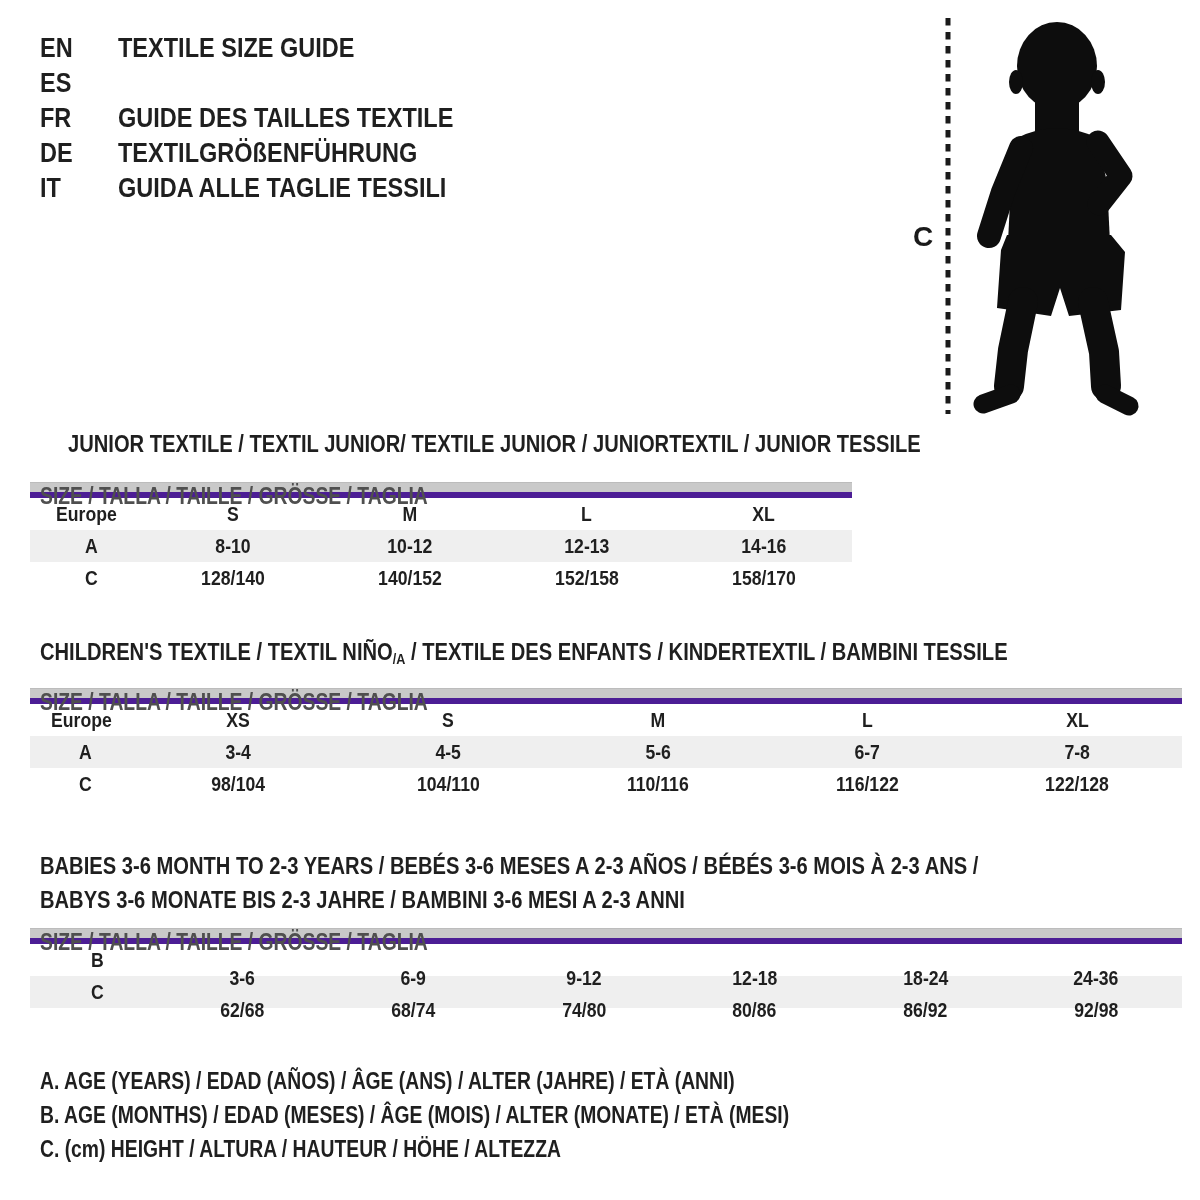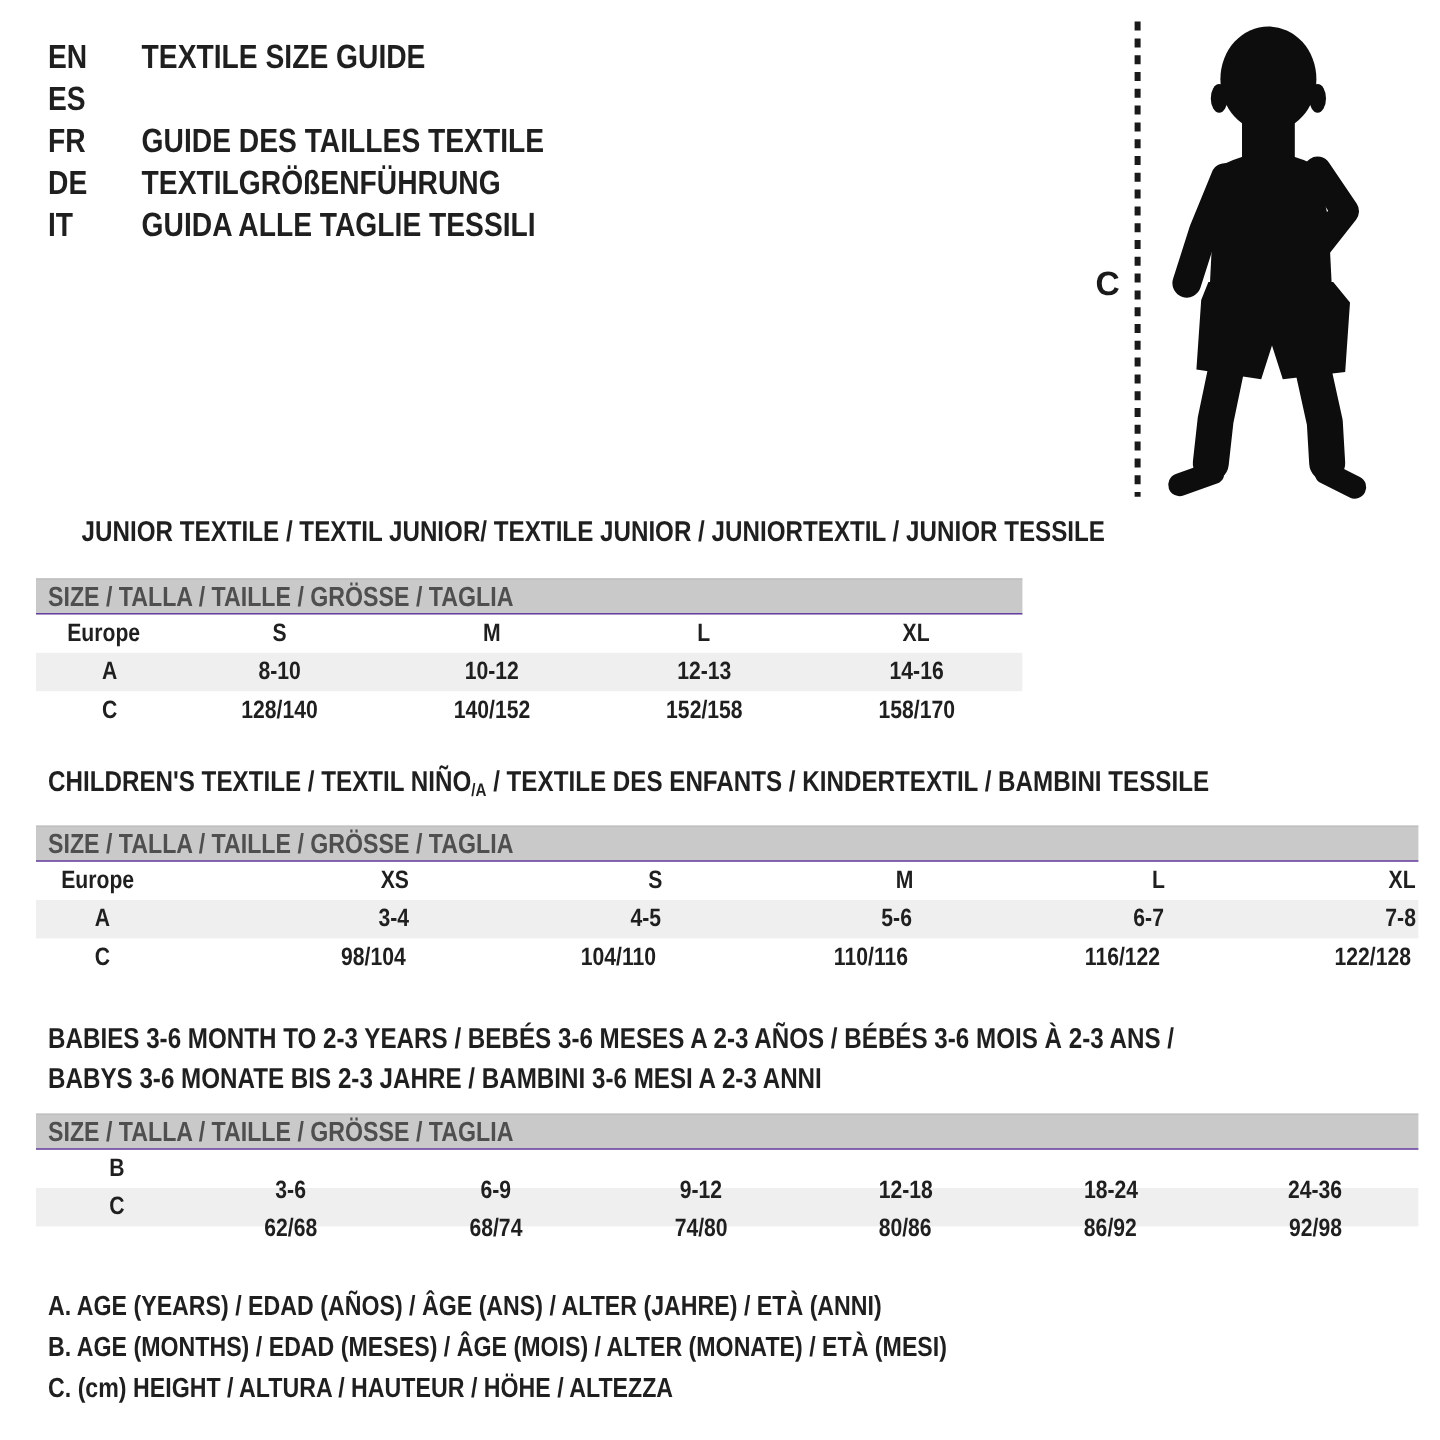--- a/index.html
+++ b/index.html
@@ -22,42 +22,42 @@
   #figure svg { display:block; }
   #figure text { font-family:"Liberation Sans", sans-serif; font-weight:700; font-size:28px; fill:#1a1a1a; }
 
   
   .sec-title { position:absolute; left:40px; font-size:24px; font-weight:700; line-height:28px; white-space:nowrap; }
   .sub { font-size:15px; vertical-align:-4px; }
 
   
   .tbl { position:absolute; left:30px; }
   .size-bar {
-    height:30px; background:#c9c9c9; color:#4f4f4f;
-    border-top:1px solid #bcbcbc; border-bottom:1px solid #4c1d95; box-sizing:border-box;
-    display:flex; align-items:center; padding-left:10px;
+    height:16px; background:#c9c9c9; color:#4f4f4f;
+    border-top:1px solid #bcbcbc; border-bottom:6px solid #4c1d95; box-sizing:border-box;
+    display:flex; align-items:flex-start; padding-left:10px;
     font-size:23px; font-weight:700;
   }
   .trow { display:flex; align-items:center; height:32px; font-size:21px; font-weight:600; }
   .trow.stripe { background:#efefef; }
   .cell-label { box-sizing:border-box; padding-left:10px; text-align:center; }
   .cell { text-align:center; }
   #junior-table  { width:822px;  top:482px; }
   #junior-table  .cell-label { width:14%; }
   #junior-table  .cell { width:21.5%; }
   #children-table { width:1152px; top:688px; }
   #children-table .cell-label { width:9%; }
-  #children-table .cell { width:18.2%;text-align:right; }
+  #children-table .cell { width:18.2%; }
   #babies-table  { width:1152px; top:928px; }
   #babies-table  .cell-label { width:11%; }
   #babies-table  .cell { width:14.83%;margin-top:36px; }
 
   
   #footnotes { position:absolute; left:40px; top:1068px; font-size:23px; font-weight:700; }
-  #footnotes .fline { height:34px; display:flex; align-items:flex-end; white-space:nowrap; }
+  #footnotes .fline { height:34px; display:flex; align-items:flex-start; white-space:nowrap; }
 </style>
 </head>
 <body>
 
 <div id="langs">
   <div class="lang-row">
     <span class="lang-code"><span class="cx oxl">EN</span></span>
     <span class="lang-label"><span class="cx oxl">TEXTILE SIZE GUIDE</span></span>
   </div>
   <div class="lang-row">

